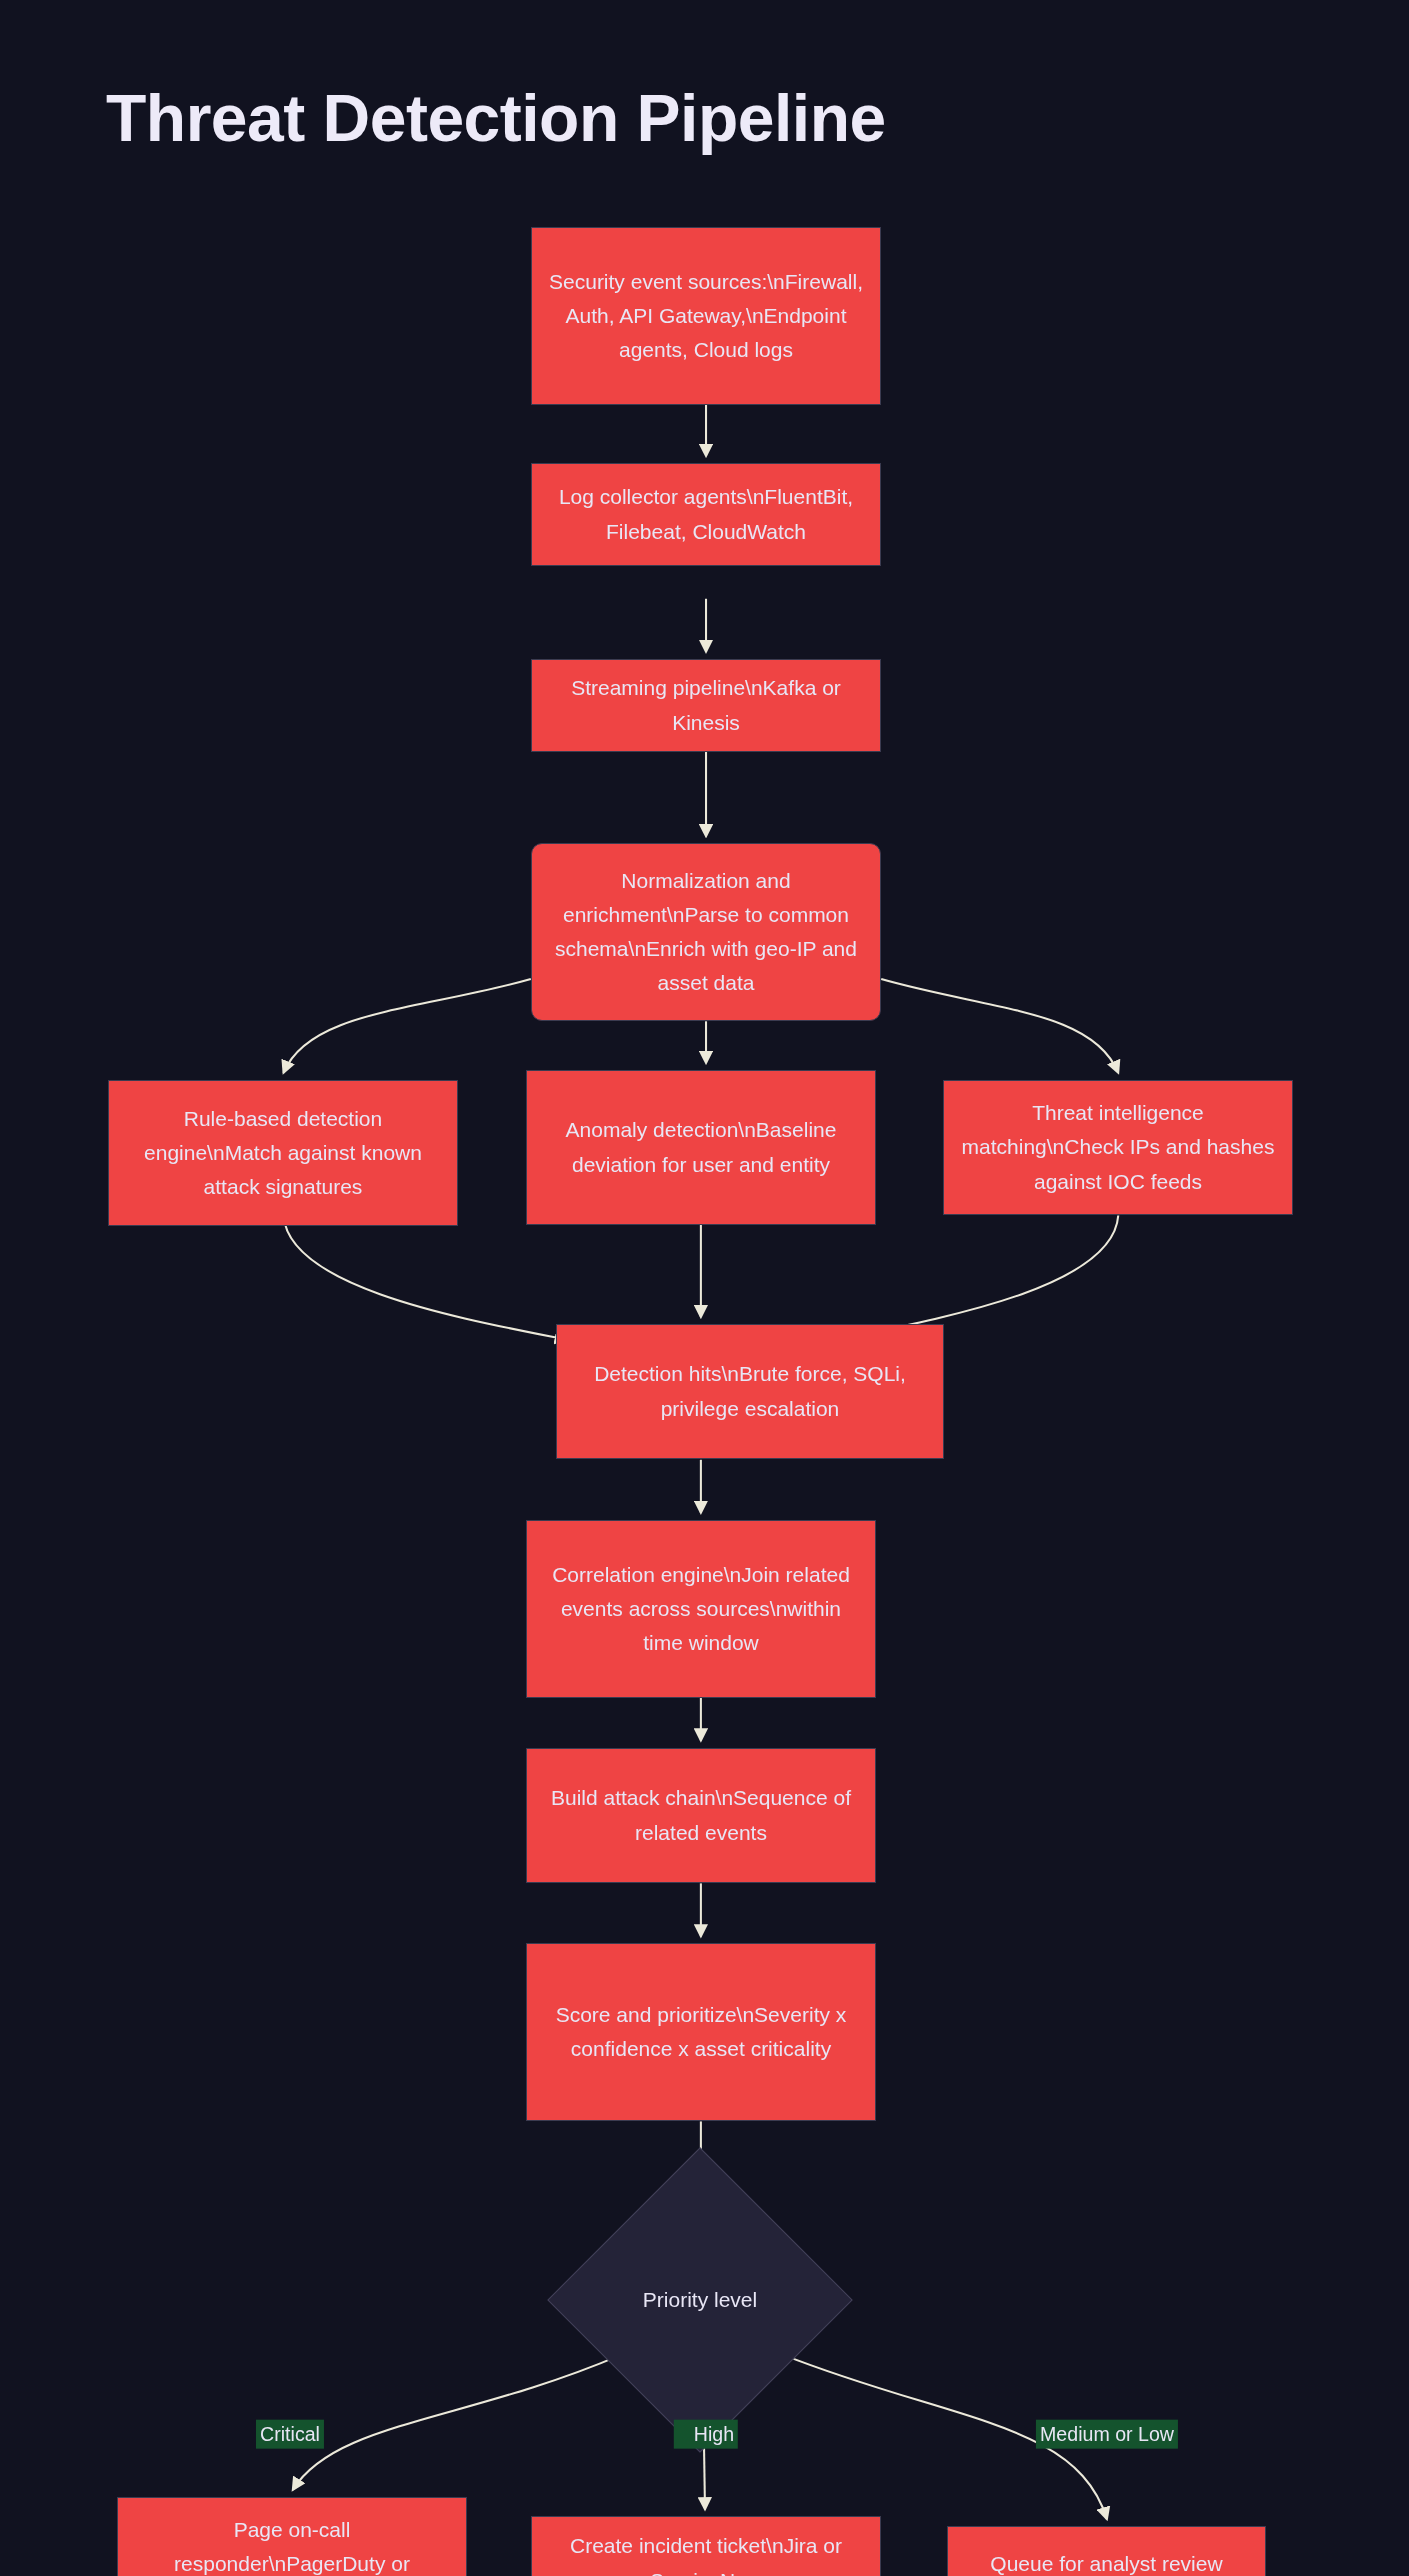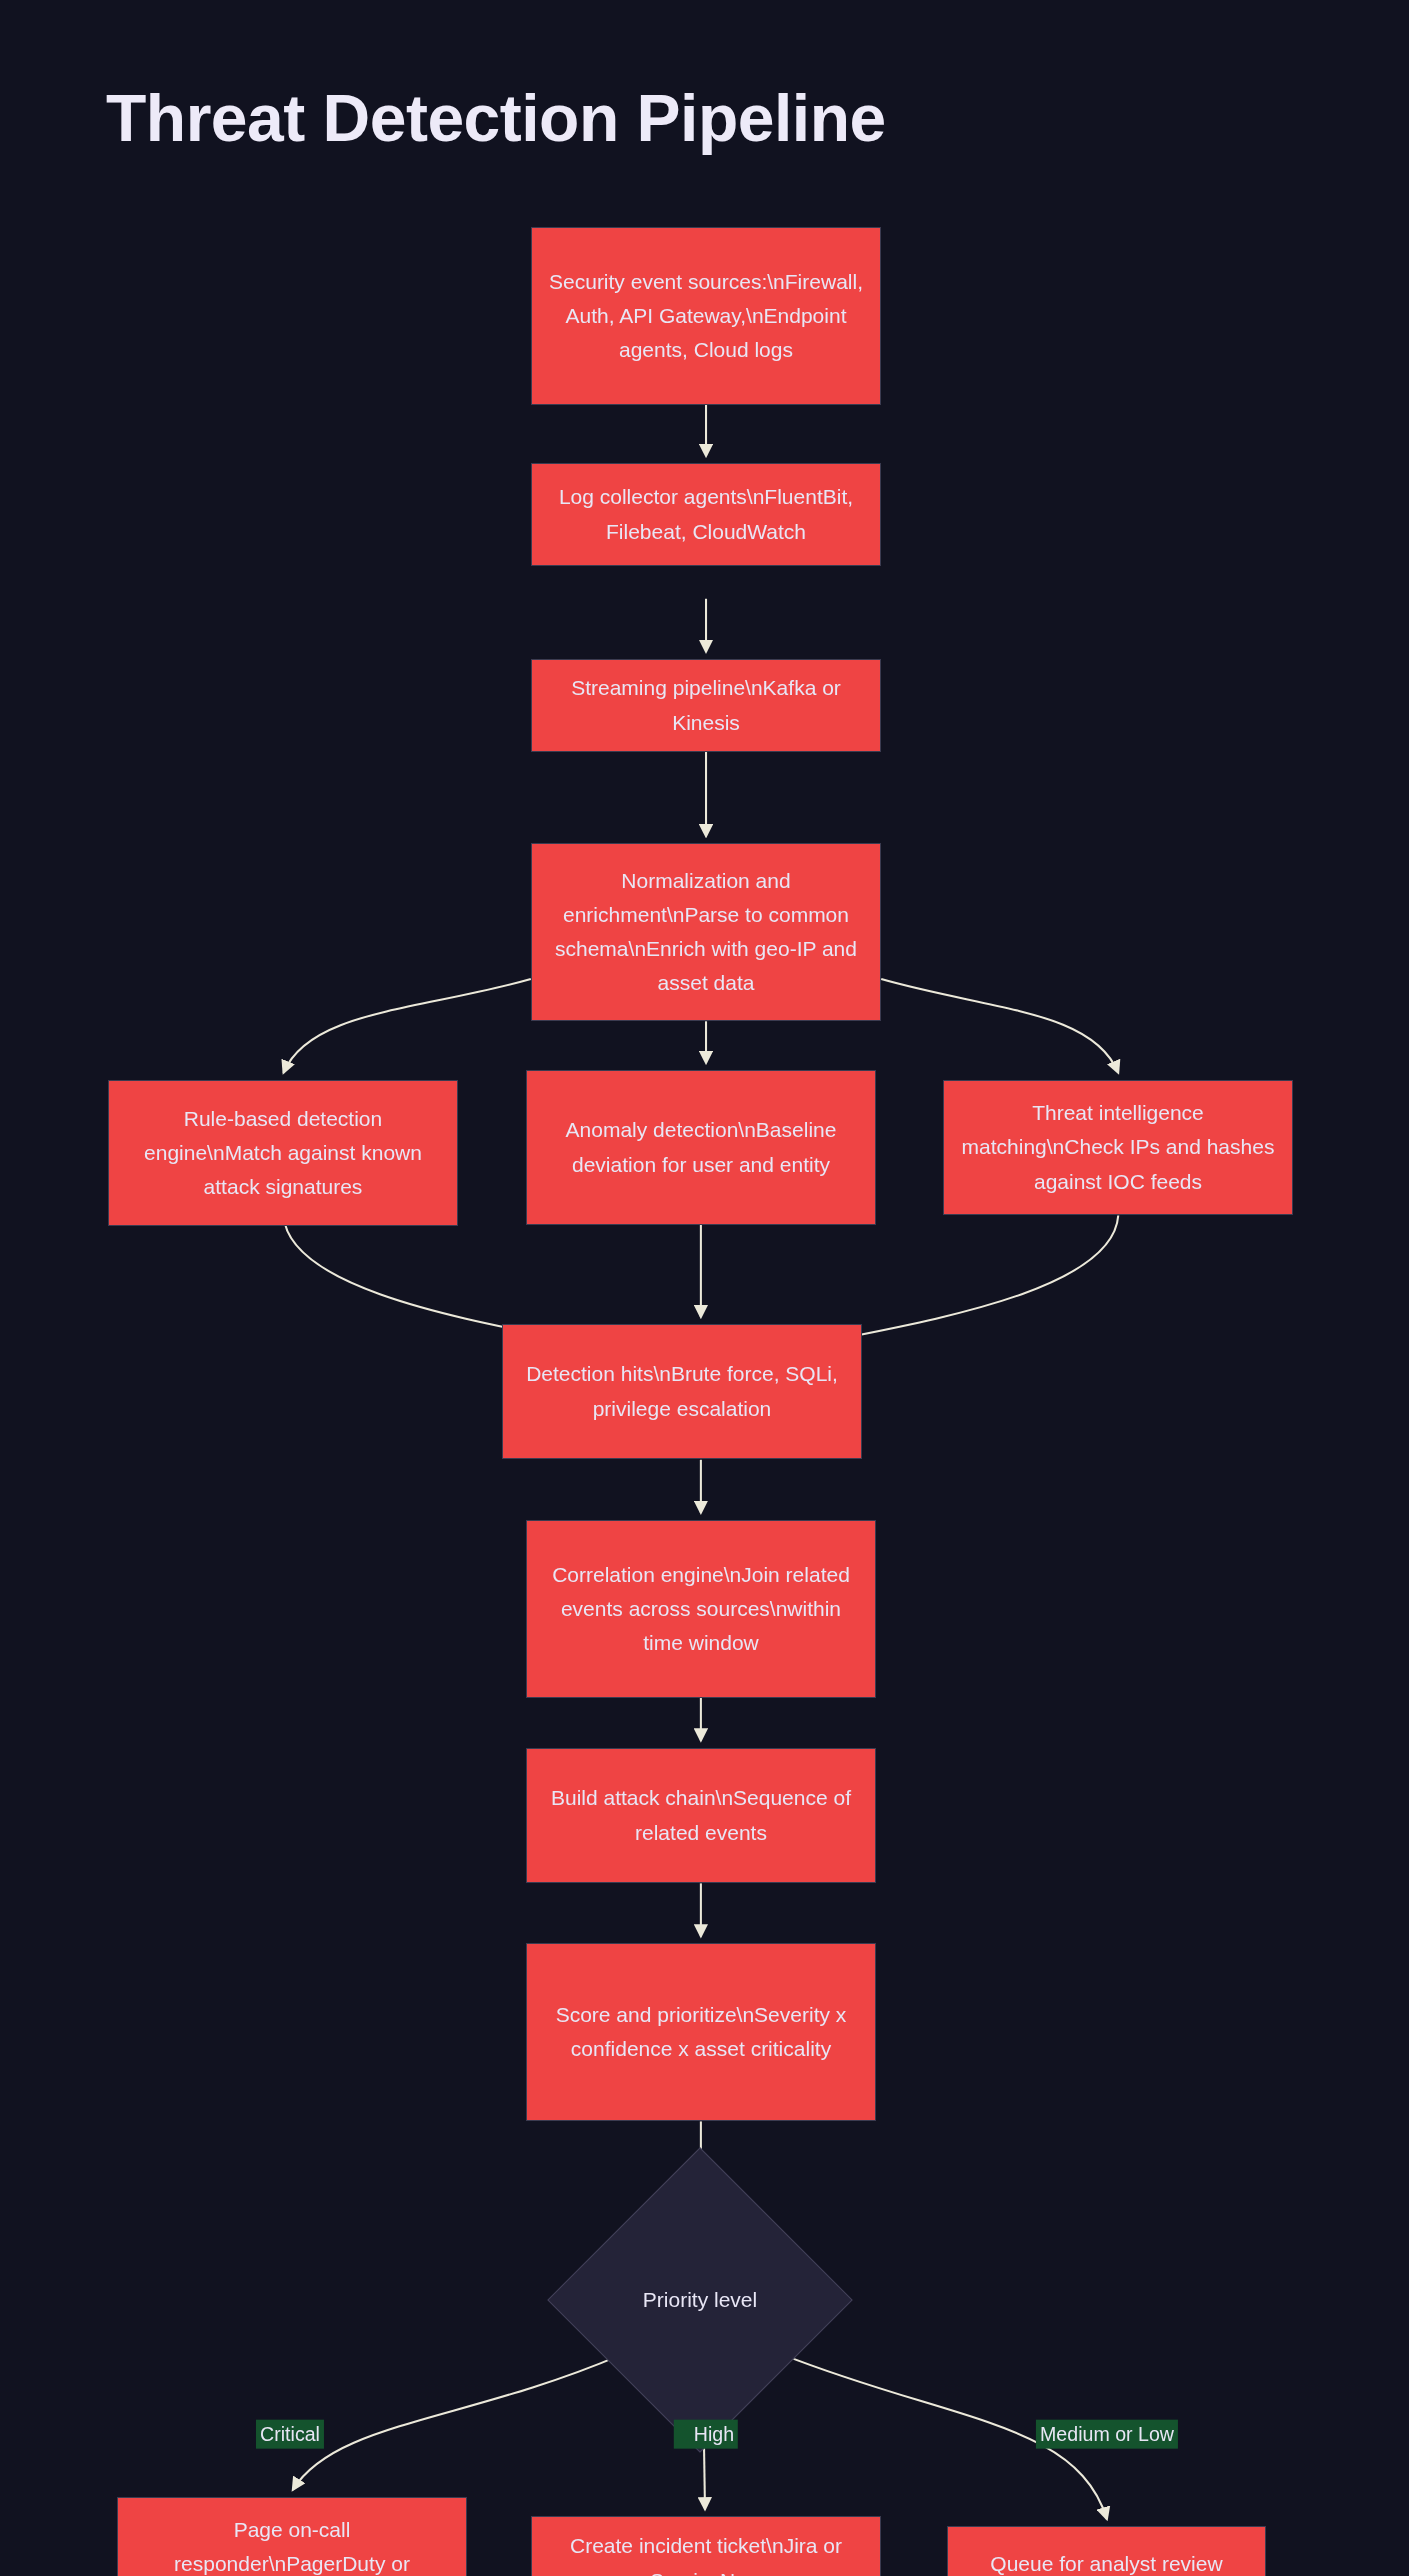--- a/index.html
+++ b/index.html
@@ -128,37 +128,37 @@
   </div>
 
   <div class="node" style="left:531px; top:463px; width:350px; height:103px;">
     <span>Log collector agents\nFluentBit, Filebeat, CloudWatch</span>
   </div>
 
   <div class="node" style="left:531px; top:659px; width:350px; height:93px;">
     <span>Streaming pipeline\nKafka or Kinesis</span>
   </div>
 
-  <div class="node" style="left:531px; top:843px; width:350px; height:178px;">
+  <div class="node" style="left:531px; top:843px; width:350px; height:178px;border-radius:11px;">
     <span>Normalization and enrichment\nParse to common schema\nEnrich with geo-IP and asset data</span>
   </div>
 
   <div class="node" style="left:108px; top:1080px; width:350px; height:146px;">
     <span>Rule-based detection engine\nMatch against known attack signatures</span>
   </div>
 
   <div class="node" style="left:526px; top:1070px; width:350px; height:155px;">
     <span>Anomaly detection\nBaseline deviation for user and entity</span>
   </div>
 
   <div class="node" style="left:943px; top:1080px; width:350px; height:135px;">
     <span>Threat intelligence matching\nCheck IPs and hashes against IOC feeds</span>
   </div>
 
-  <div class="node" style="left:502px; top:1324px; width:360px; height:135px;">
+  <div class="node" style="left:556px; top:1324px; width:388px; height:135px;">
     <span>Detection hits\nBrute force, SQLi, privilege escalation</span>
   </div>
 
   <div class="node" style="left:526px; top:1520px; width:350px; height:178px;">
     <span>Correlation engine\nJoin related events across sources\nwithin time window</span>
   </div>
 
   <div class="node" style="left:526px; top:1748px; width:350px; height:135px;">
     <span>Build attack chain\nSequence of related events</span>
   </div>

